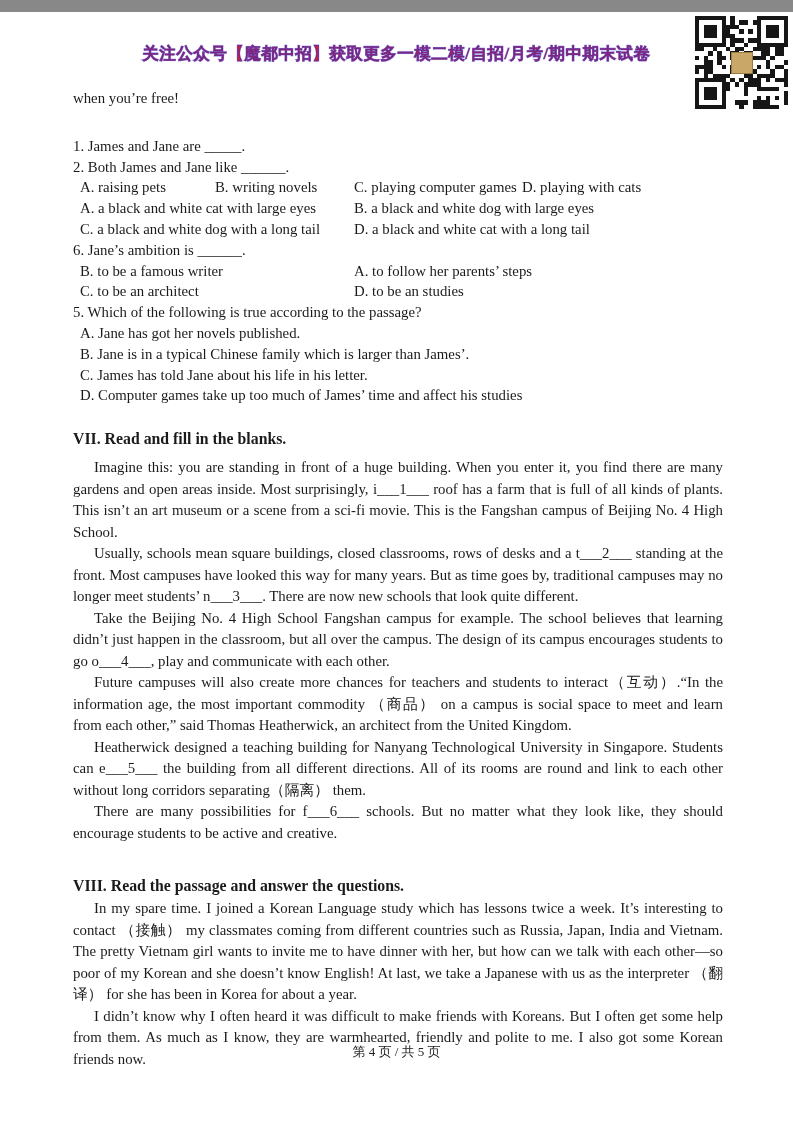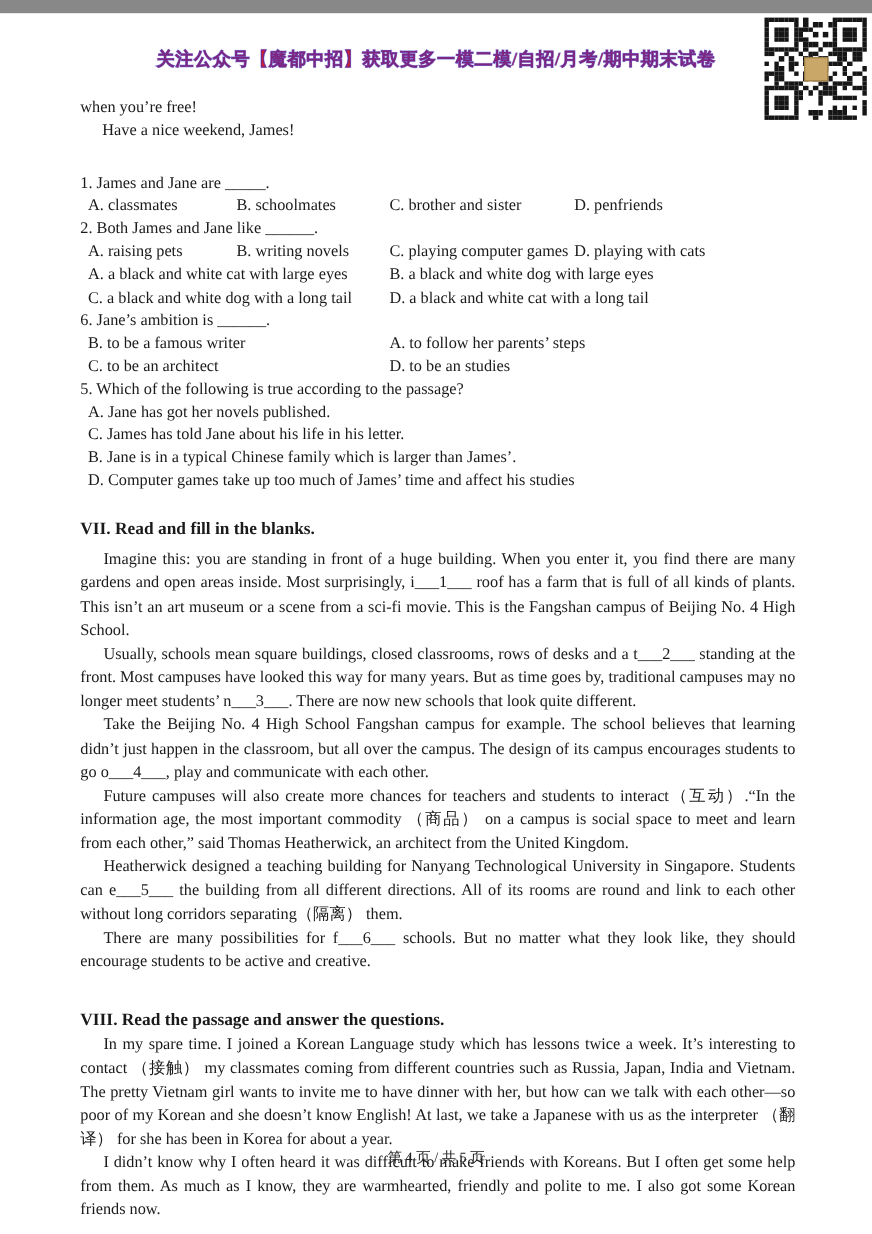--- a/index.html
+++ b/index.html
@@ -323,32 +323,25 @@
       <i style="grid-row:21;grid-column:17"></i>
       <i style="grid-row:21;grid-column:18"></i>
       <i style="grid-row:21;grid-column:19"></i>
       <b></b>
     </div>
 
   <div class="content">
 
     <div class="letter">
       <div class="line">when you’re free!</div>
-      <div class="line indent1">Have a nice weekend, James!</div>
     </div>
 
     <div class="questions">
 
       <div class="q-stem">1. James and Jane are _____.</div>
-      <div class="opt-row4">
-        <span>A. classmates</span>
-        <span>B. schoolmates</span>
-        <span>C. brother and sister</span>
-        <span>D. penfriends</span>
-      </div>
 
       <div class="q-stem">2. Both James and Jane like ______.</div>
       <div class="opt-row4">
         <span>A. raising pets</span>
         <span>B. writing novels</span>
         <span>C. playing computer games</span>
         <span>D. playing with cats</span>
       </div>
 
       <div class="opt-row2">
@@ -365,22 +358,22 @@
         <span>B. to be a famous writer</span>
         <span>A. to follow her parents’ steps</span>
       </div>
       <div class="opt-row2">
         <span>C. to be an architect</span>
         <span>D. to be an studies</span>
       </div>
 
       <div class="q-stem">5. Which of the following is true according to the passage?</div>
       <div class="opt-line">A. Jane has got her novels published.</div>
+      <div class="opt-line">B. Jane is in a typical Chinese family which is larger than James’.</div>
       <div class="opt-line">C. James has told Jane about his life in his letter.</div>
-      <div class="opt-line">B. Jane is in a typical Chinese family which is larger than James’.</div>
       <div class="opt-line">D. Computer games take up too much of James’ time and affect his studies</div>
 
     </div>
 
     <div class="sec-title sec7-title">VII. Read and fill in the blanks.</div>
     <p class="para">Imagine this: you are standing in front of a huge building. When you enter it, you find there are many gardens and open areas inside. Most surprisingly, i___1___ roof has a farm that is full of all kinds of plants. This isn’t an art museum or a scene from a sci-fi movie. This is the Fangshan campus of Beijing No. 4 High School.</p>
     <p class="para">Usually, schools mean square buildings, closed classrooms, rows of desks and a t___2___ standing at the front. Most campuses have looked this way for many years. But as time goes by, traditional campuses may no longer meet students’ n___3___. There are now new schools that look quite different.</p>
     <p class="para">Take the Beijing No. 4 High School Fangshan campus for example. The school believes that learning didn’t just happen in the classroom, but all over the campus. The design of its campus encourages students to go o___4___, play and communicate with each other.</p>
     <p class="para">Future campuses will also create more chances for teachers and students to interact（互动）.“In the information age, the most important commodity （商品） on a campus is social space to meet and learn from each other,” said Thomas Heatherwick, an architect from the United Kingdom.</p>
     <p class="para">Heatherwick designed a teaching building for Nanyang Technological University in Singapore. Students can e___5___ the building from all different directions. All of its rooms are round and link to each other without long corridors separating（隔离） them.</p>

